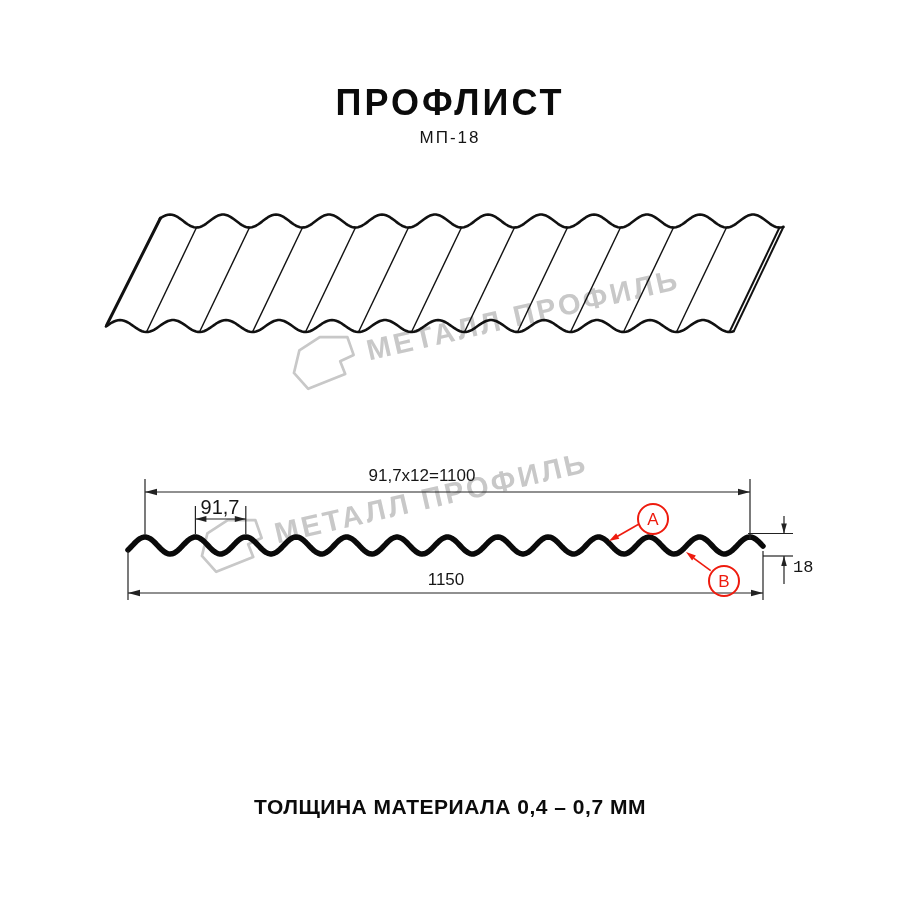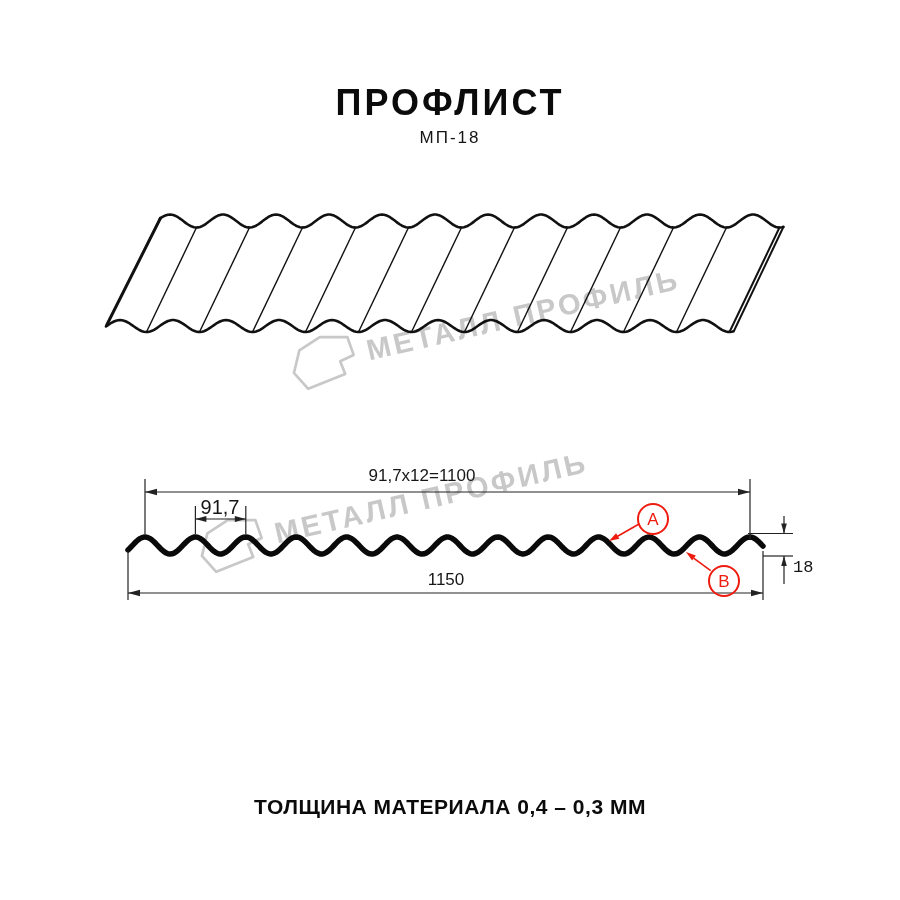--- a/index.html
+++ b/index.html
@@ -111,14 +111,14 @@
   <div class="dim-label dim-center" style="left:446px;top:570px;">1150</div>
   <div class="dim-label" style="left:793px;top:558px;font-family:Liberation Mono, monospace;">18</div>
 
   <div class="callout" style="left:637px;top:503px;">
     <span>A</span>
   </div>
   <div class="callout" style="left:708px;top:565px;">
     <span>B</span>
   </div>
 
-  <div class="footer-note">ТОЛЩИНА МАТЕРИАЛА 0,4 – 0,3 ММ</div>
+  <div class="footer-note">ТОЛЩИНА МАТЕРИАЛА 0,4 – 0,7 ММ</div>
 </div>
 
 </body></html>

